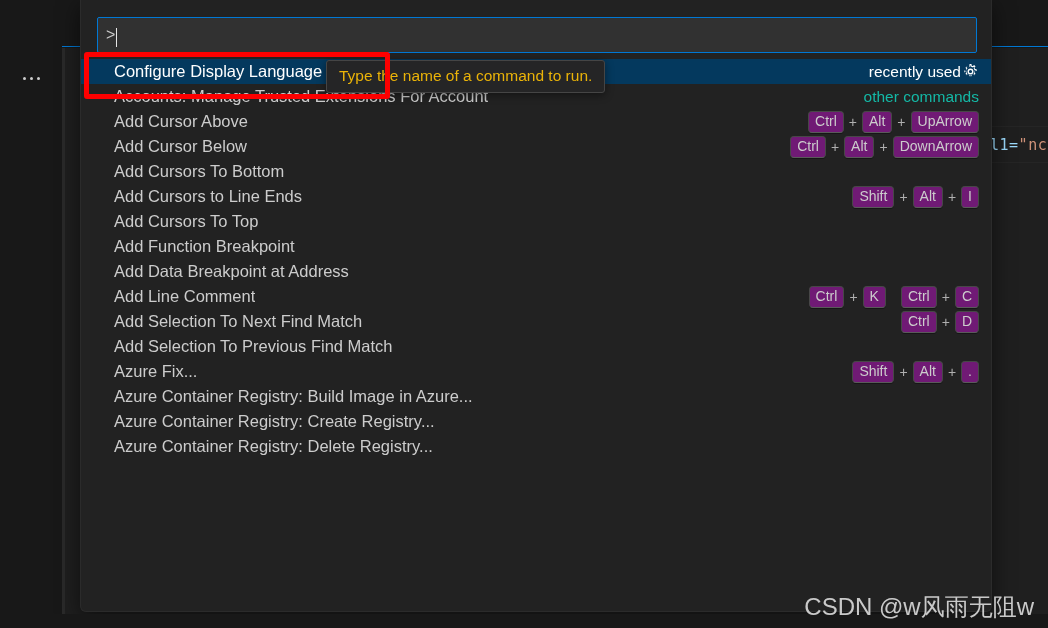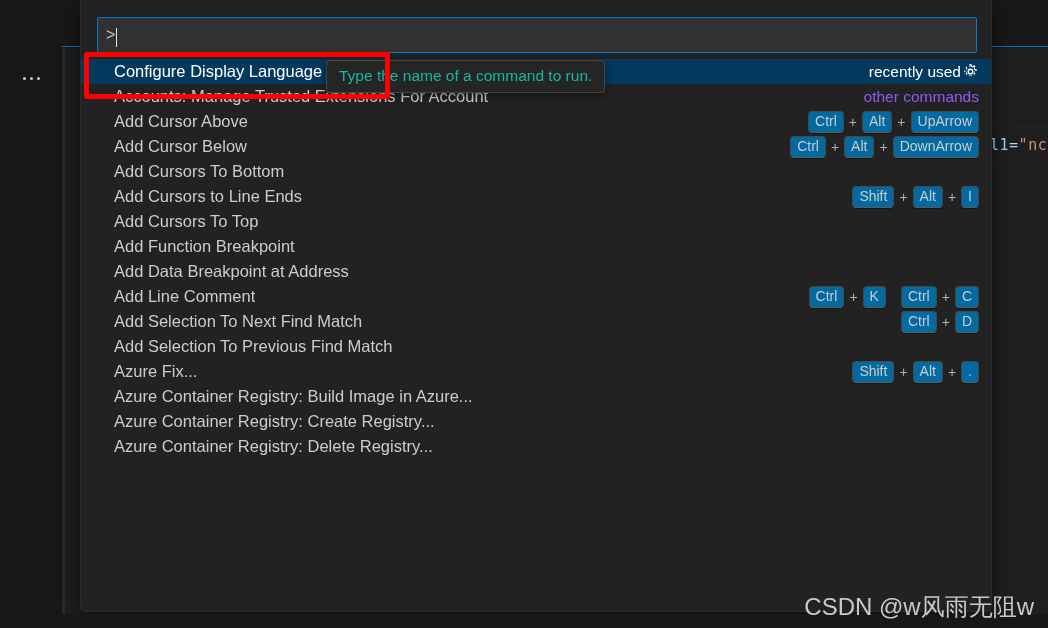--- a/index.html
+++ b/index.html
@@ -165,36 +165,36 @@
 
   
   .qi-group {
     font-size: 15.5px;
     white-space: nowrap;
     display: flex;
     align-items: center;
     gap: 1px;
   }
   .qi-group.recently { color: #ffffff; }
-  .qi-group.other { color: #8b5cf6; }
+  .qi-group.other { color: #14b8a6; }
 
   .gear-icon { display: inline-block; width: 17px; height: 17px; }
   .gear-icon svg { display: block; }
 
   
   .kb {
     display: flex;
     align-items: center;
     gap: 5px;
     white-space: nowrap;
   }
   .kb + .kb { margin-left: 15px; }
   .kb-chip {
     display: inline-block;
-    background: #0369a1;
+    background: #701a75;
     color: #cccccc;
     border: 1px solid #474747;
     border-bottom-color: #5a5a5a;
     border-radius: 4px;
     padding: 1px 6px 2px;
     font-size: 14px;
     line-height: 17px;
     box-shadow: 0 1px 0 rgba(0,0,0,0.35);
   }
   .kb-plus {
@@ -204,21 +204,21 @@
   .kb-wrap { display: flex; align-items: center; }
 
   
   .qi-tooltip {
     position: absolute;
     left: 326px; top: 60px;
     background: #252526;
     border: 1px solid #454545;
     border-radius: 3px;
     padding: 6px 12px 7px;
-    color: #14b8a6;
+    color: #eab308;
     font-size: 15.5px;
     white-space: nowrap;
     box-shadow: 0 2px 8px rgba(0,0,0,0.45);
     z-index: 40;
   }
 
   
   .annot-box {
     position: absolute;
     left: 84px; top: 52px;

